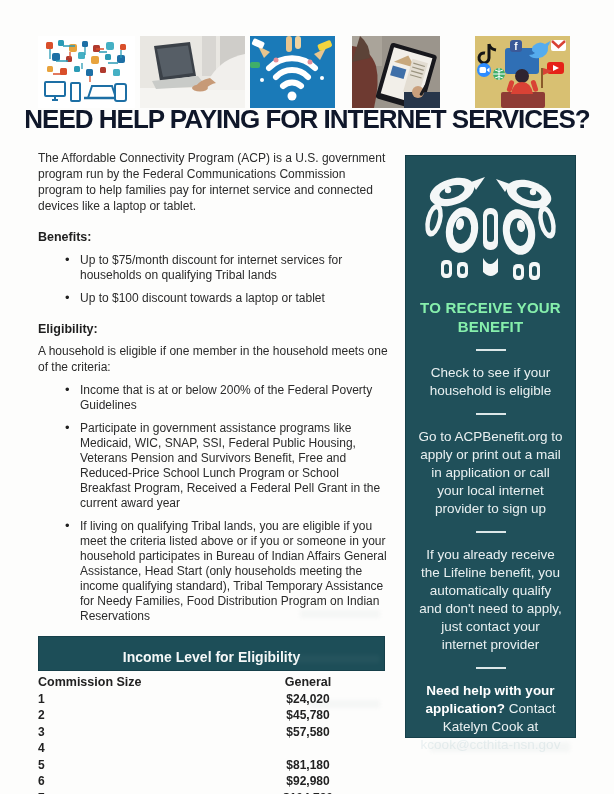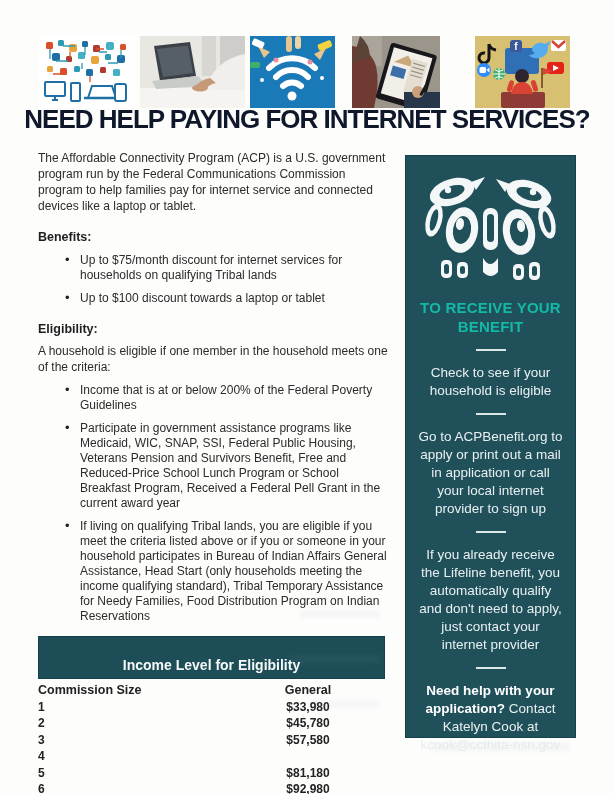--- a/index.html
+++ b/index.html
@@ -21,34 +21,34 @@
   .main-col{position:absolute;left:38px;top:150px;width:352px;font-size:12px;line-height:16px;}
   .main-col p{margin:0;}
   .section-heading{font-weight:bold;font-size:12.5px;margin:15px 0 6px 0;color:#1f1f1f;}
   ul.bullets{list-style:none;margin:8px 0 0 0;padding:0 0 0 42px;}
   ul.bullets li{position:relative;margin:0 0 8px 0;line-height:15px;}
   ul.bullets li::before{content:"•";position:absolute;left:-15px;top:-1px;font-size:13px;color:#1f1f1f;}
   
   .income-table{margin-top:12px;width:347px;}
   .table-title{
     background:#1d4e58;color:#f5f8f8;text-align:center;font-size:14px;font-weight:bold;
-    padding:20px 0 5px 0;border:1px solid #16404a;
+    padding:12px 0 5px 0;border:1px solid #16404a;
   }
   .t-row{display:flex;align-items:baseline;line-height:16.5px;font-weight:bold;color:#222;}
   .t-row .c1{flex:1;text-align:left;}
   .t-row .c2{width:130px;text-align:center;margin-right:12px;}
   .t-head{font-size:12.5px;margin-top:3px;}
   
   .sidebar{
     position:absolute;left:405px;top:155px;width:171px;height:583px;
     background:#20505a;border:1px solid #16404a;color:#eef3f4;text-align:center;
     box-sizing:border-box;padding:10px 12px 0 12px;
   }
   .sidebar-art{margin:2px auto 8px auto;width:143px;height:122px;}
-  .sidebar-heading{font-size:15px;font-weight:bold;line-height:19px;color:#14b8a6;letter-spacing:.2px;}
+  .sidebar-heading{font-size:15px;font-weight:bold;line-height:19px;color:#86efac;letter-spacing:.2px;}
   .sidebar-divider{width:30px;height:2px;background:#dce7e8;margin:13px auto 13px auto;border:none;}
   .sidebar-text{font-size:13.5px;line-height:18px;margin:0;color:#e9f0f1;}
   .sidebar-text .bold{font-weight:bold;color:#ffffff;}
   
   .ghost{position:absolute;background:#8aa0a0;opacity:.07;filter:blur(2px);border-radius:2px;}
 </style>
 </head>
 <body>
 
 <div class="page">
@@ -213,21 +213,21 @@
     </ul>
 
     <div class="income-table">
       <div class="table-title">Income Level for Eligibility</div>
       <div class="t-row t-head">
         <span class="c1">Commission Size</span>
         <span class="c2">General</span>
       </div>
       <div class="t-row">
           <span class="c1">1</span>
-          <span class="c2">$33,980</span>
+          <span class="c2">$24,020</span>
         </div>
       <div class="t-row">
           <span class="c1">2</span>
           <span class="c2">$45,780</span>
         </div>
       <div class="t-row">
           <span class="c1">3</span>
           <span class="c2">$57,580</span>
         </div>
       <div class="t-row">

